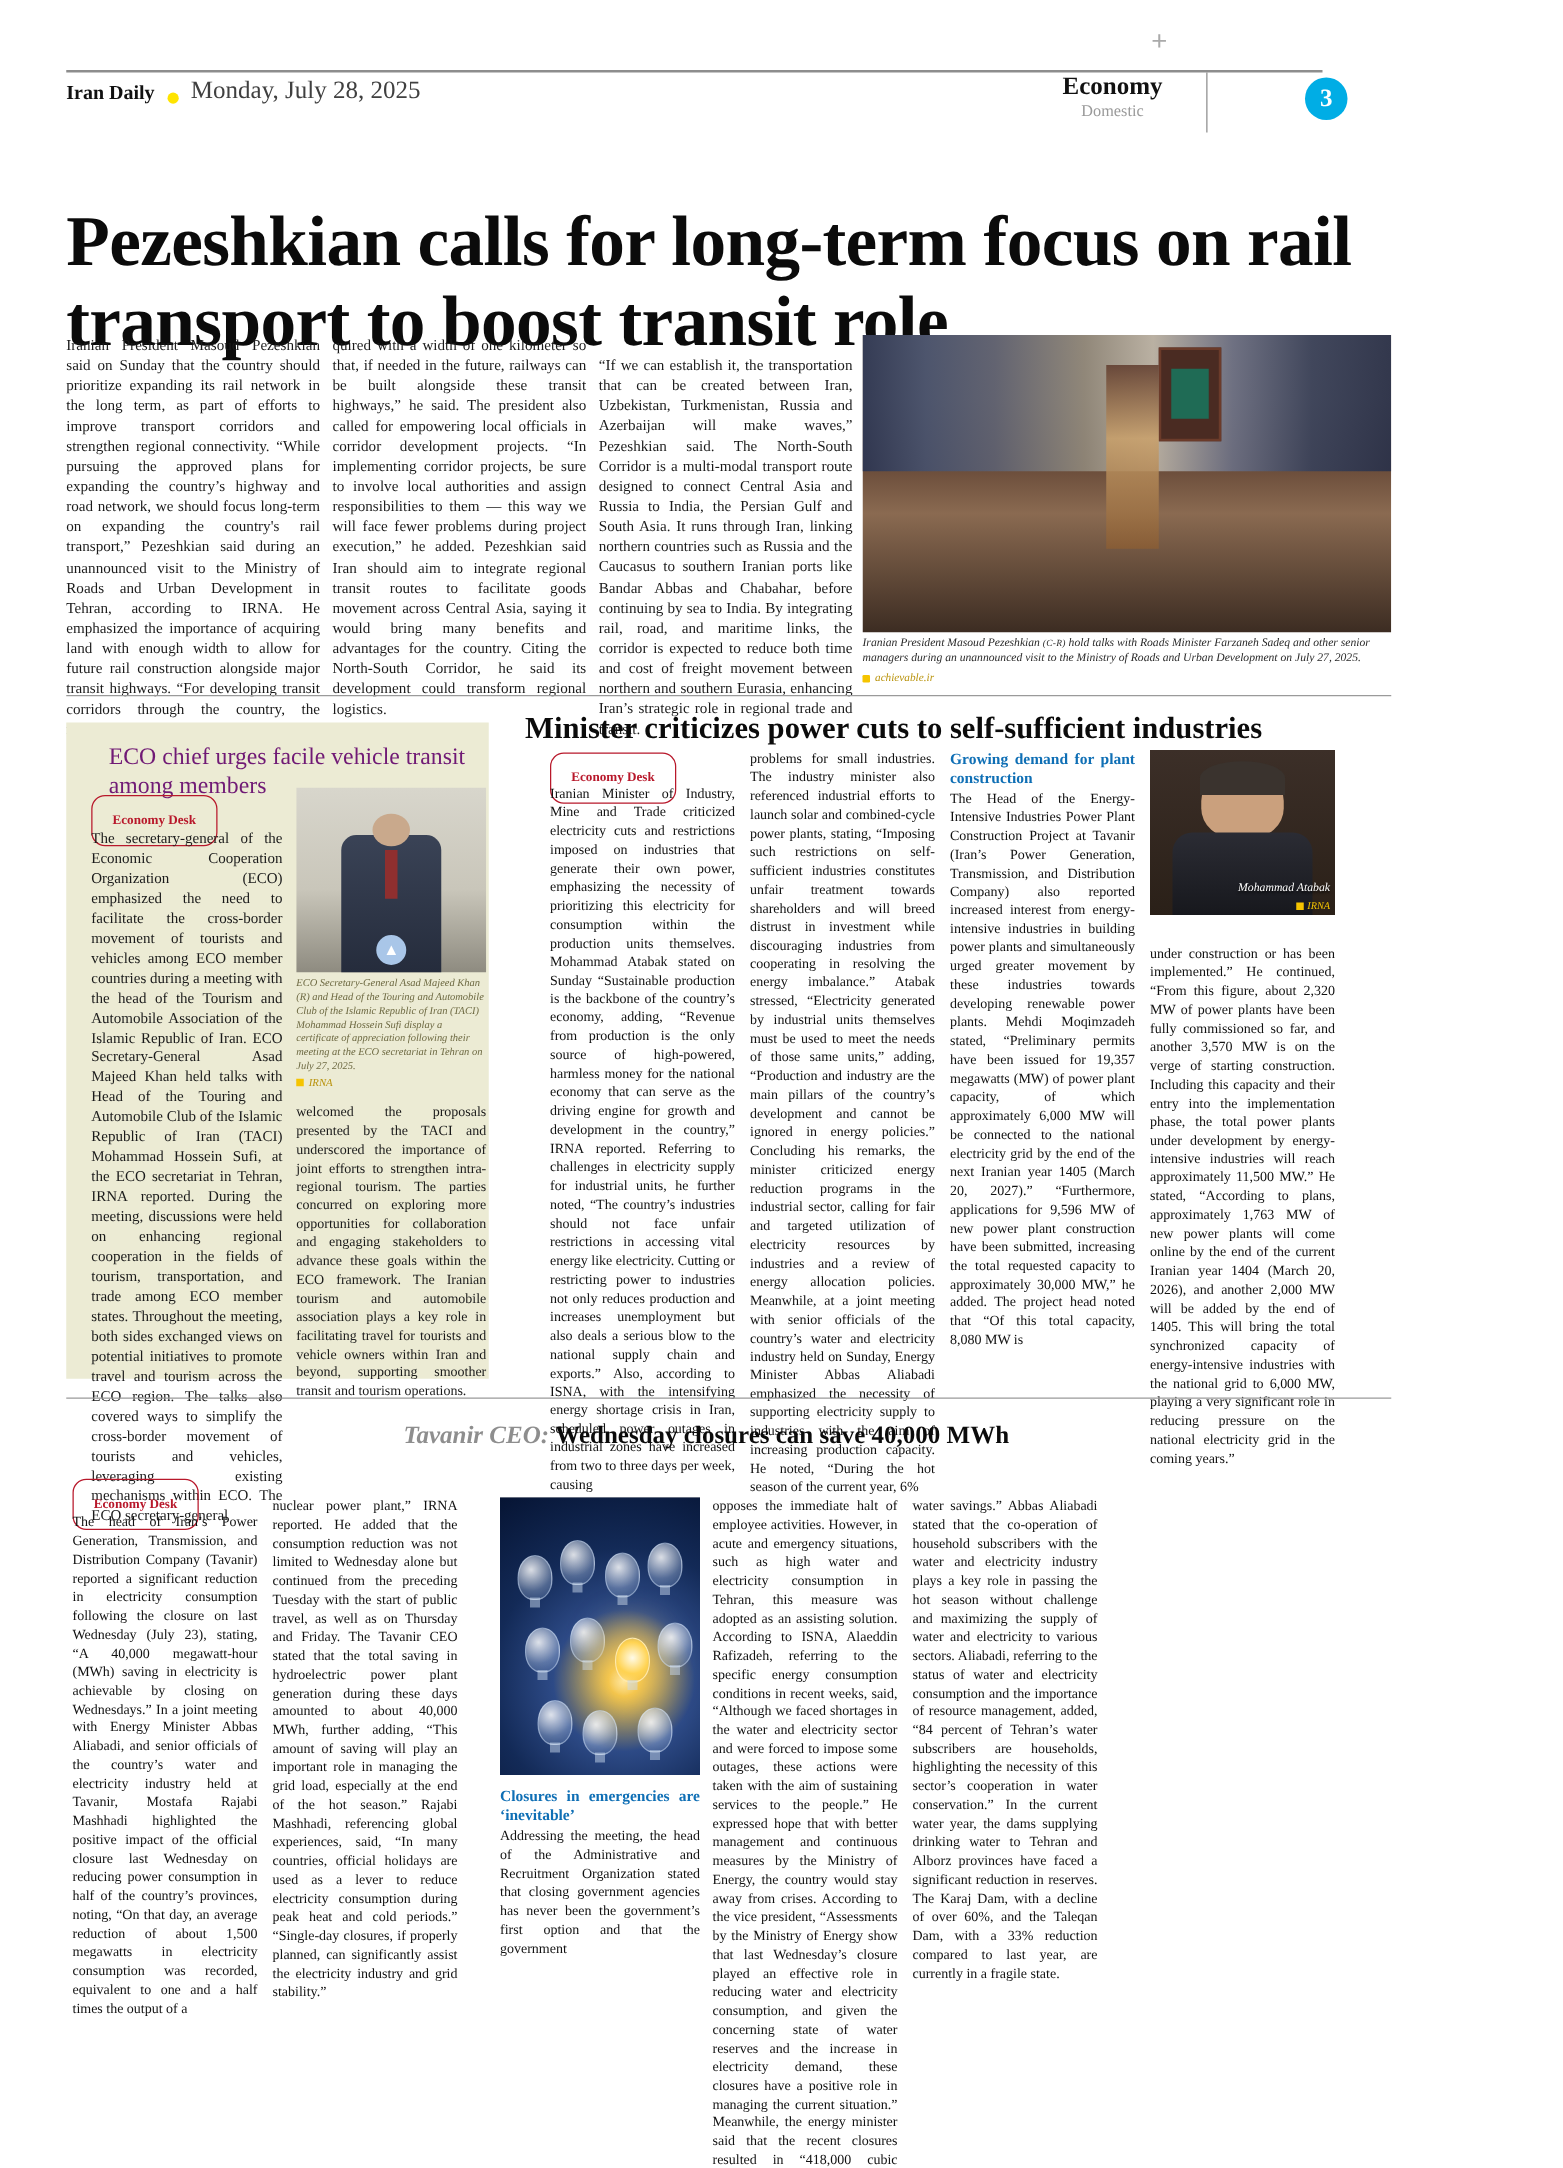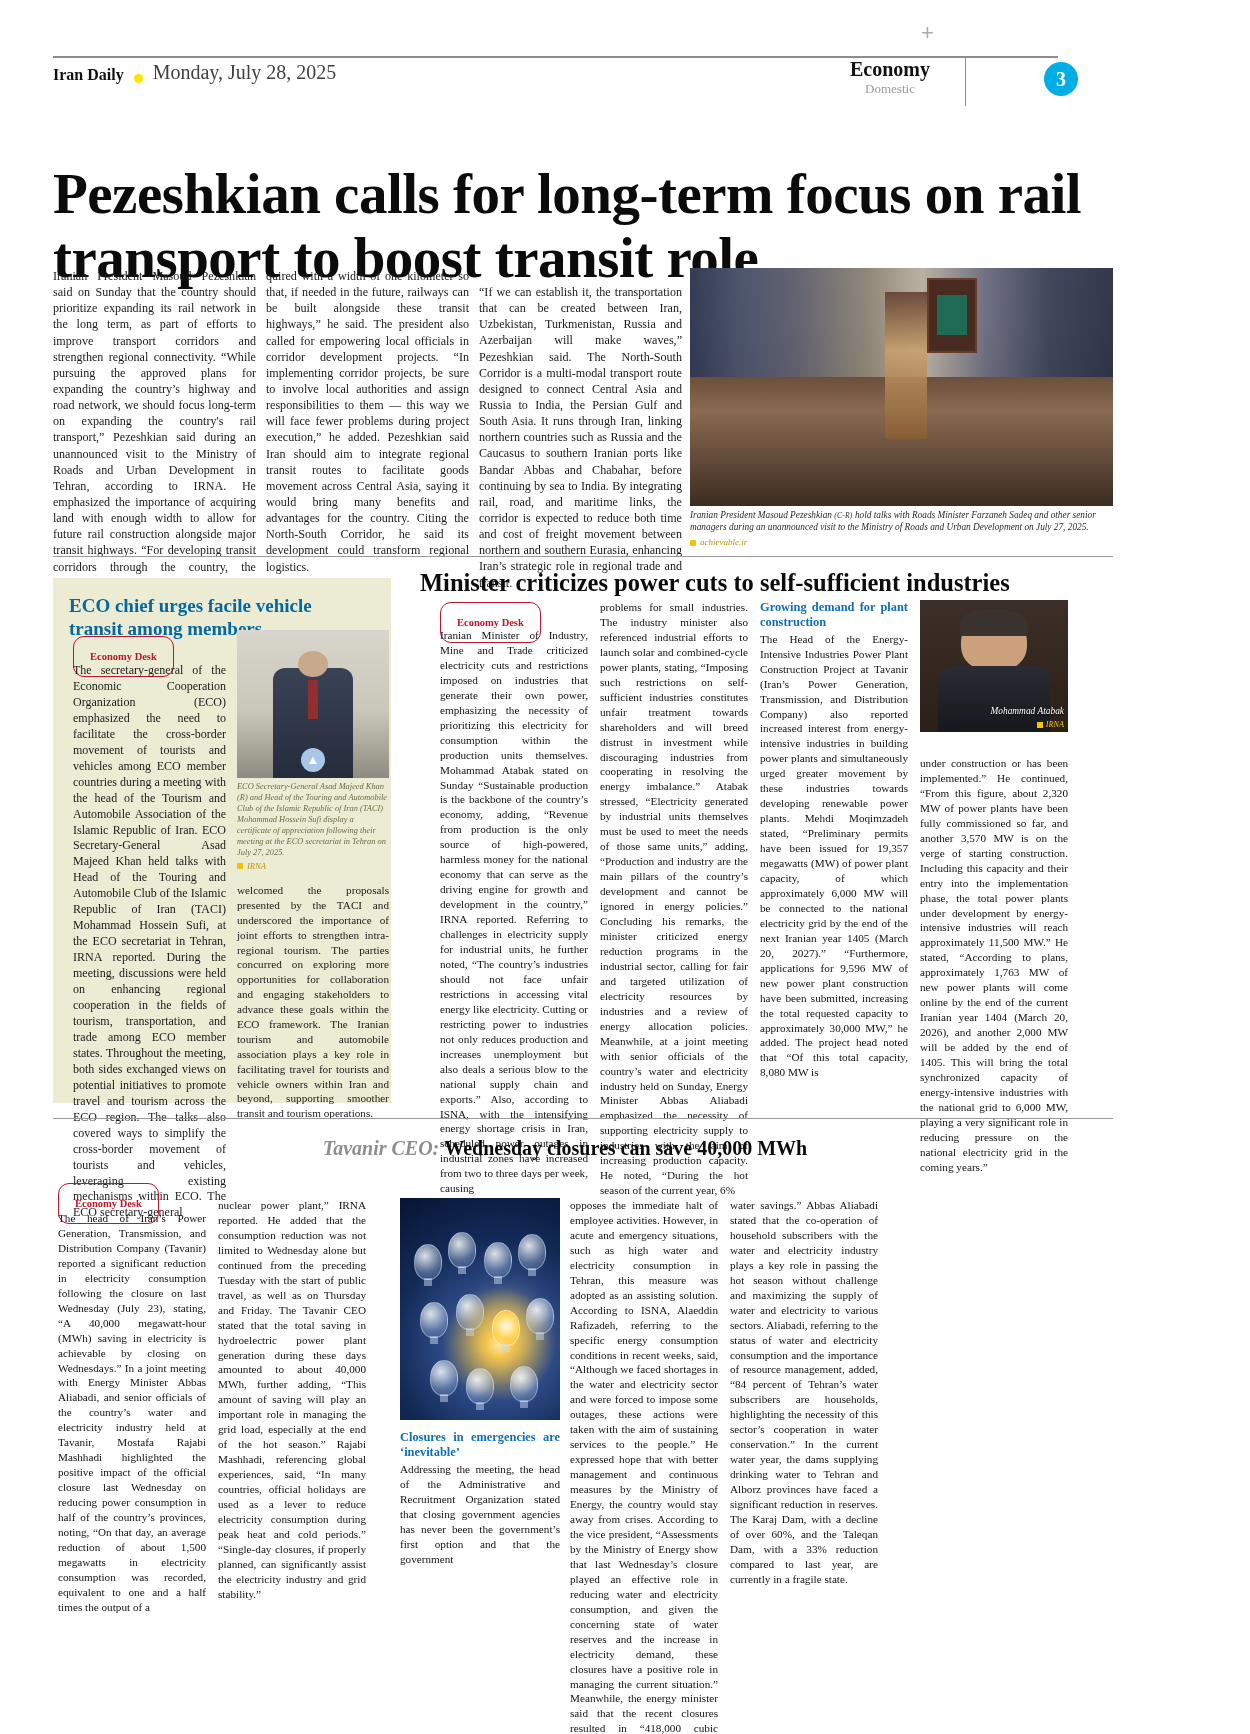--- a/index.html
+++ b/index.html
@@ -29,21 +29,21 @@
   .a1c2{position:absolute;left:213px;top:0px;width:203px;}
   .a1c3{position:absolute;left:426px;top:16px;width:203px;}
   .photo1{position:absolute;left:637px;top:0px;width:423px;height:238px;overflow:hidden;}
   .cap1{position:absolute;left:637px;top:241px;width:423px;font-size:9.3px;line-height:1.33;font-style:italic;color:#2a2a2a;}
   .cap1 .small{font-size:7.6px;font-variant:small-caps;letter-spacing:.2px;}
   .credit{display:flex;align-items:center;gap:4px;margin-top:3px;font-size:9px;font-style:italic;color:#b9930d;}
   .credit .cdot{width:6px;height:6px;background:#f5c400;border-radius:1px;display:inline-block;}
   .divider-h{position:absolute;left:53px;width:1060px;height:1px;background:#9a9a9a;}
 
   .eco-box{position:absolute;left:53px;top:578px;width:338px;height:525px;background:#ecebd4;}
-  .eco-title{position:absolute;left:16px;top:16px;width:300px;font-weight:bold;font-size:19px;line-height:1.22;color:#0369a1;}
+  .eco-title{position:absolute;left:34px;top:16px;width:300px;font-weight:normal;font-size:19px;line-height:1.22;color:#701a75;}
   .deskbadge{display:inline-block;border:1px solid #b8182b;border-radius:11px;padding:14px 16px;color:#b8182b;font-weight:bold;font-size:10.5px;font-family:"Liberation Serif",serif;background:transparent;}
   .eco-badge{position:absolute;left:20px;top:58px;}
   .eco-c1{position:absolute;left:20px;top:85px;width:153px;font-size:12px;line-height:1.33;text-align:justify;color:#1a1a1a;}
   .eco-photo{position:absolute;left:184px;top:52px;width:152px;height:148px;overflow:hidden;}
   .eco-cap{position:absolute;left:184px;top:203px;width:152px;font-size:8.4px;line-height:1.31;font-style:italic;color:#6e6a43;}
   .eco-c2{position:absolute;left:184px;top:305px;width:152px;font-size:11.2px;line-height:1.33;text-align:justify;color:#1a1a1a;}
   .eco-credit{position:absolute;left:184px;top:283px;display:flex;align-items:center;gap:4px;font-size:8.6px;font-style:italic;color:#b9930d;}
 
   .min-title{position:absolute;left:420px;top:568px;width:693px;font-weight:bold;font-size:24.5px;line-height:1.2;color:#0b0b0b;}
   .min-badge{position:absolute;left:440px;top:602px;}

